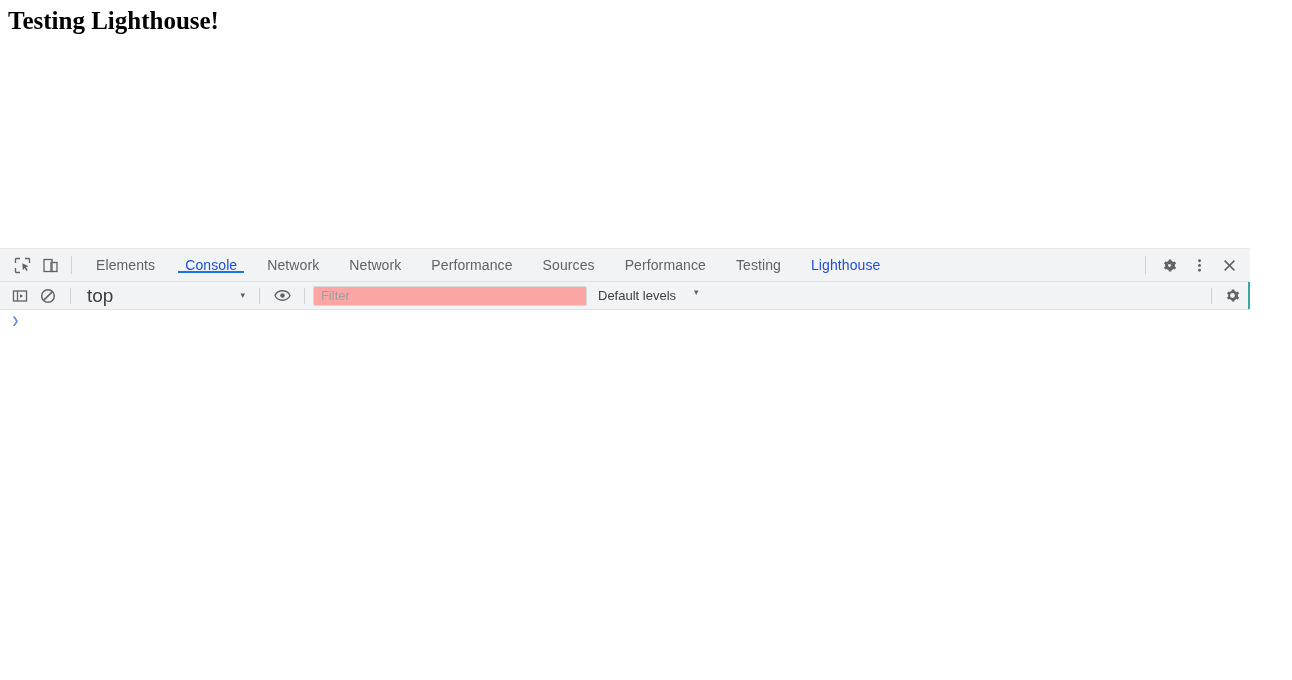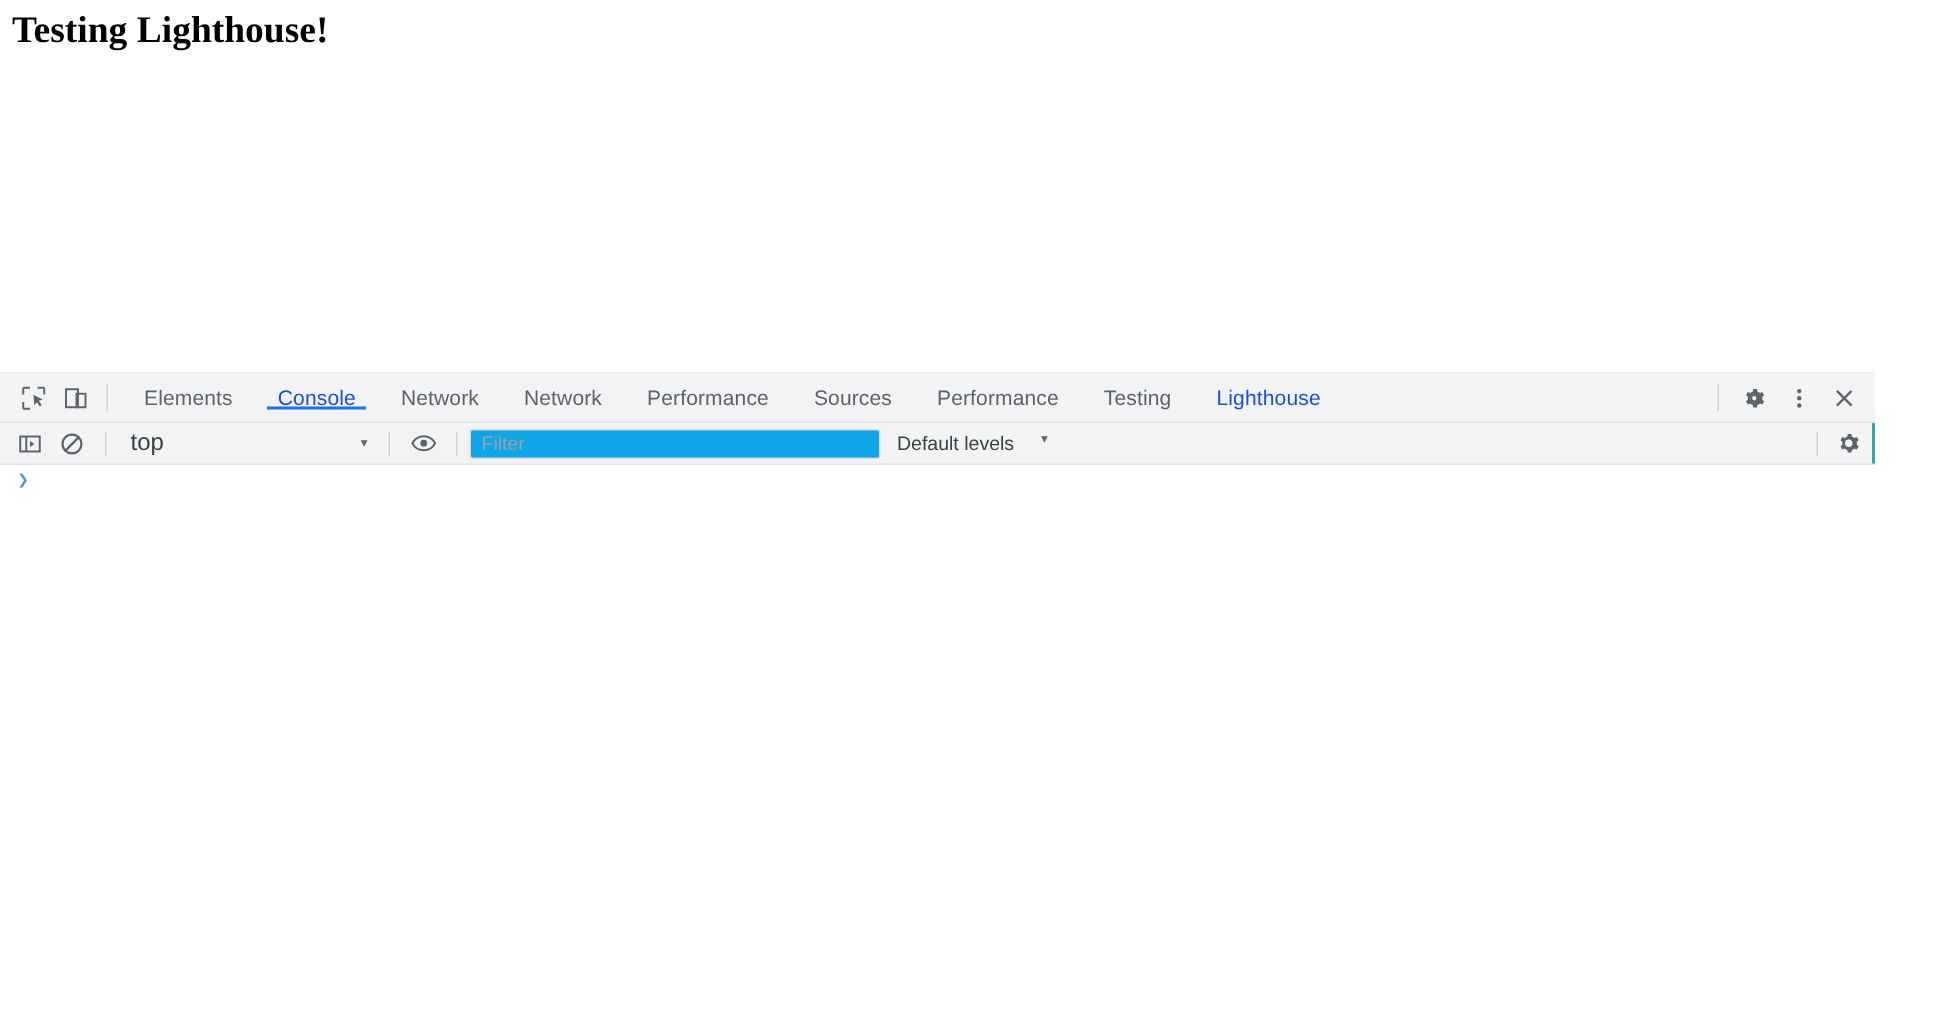--- a/index.html
+++ b/index.html
@@ -156,32 +156,32 @@
     align-items: center;
     justify-content: space-between;
     width: 172px;
     height: 20px;
     padding: 0 6px 0 8px;
     box-sizing: border-box;
     cursor: pointer;
     flex: 0 0 auto;
   }
   .context-select .label {
-    font-size: 16px;
+    font-size: 19px;
     color: #3c4043;
   }
   .caret {
     font-size: 9px;
     color: #5f6368;
     line-height: 1;
   }
   .filter-input {
     width: 274px;
     height: 20px;
-    background: #0ea5e9;
+    background: #fca5a5;
     border: 1px solid #d8dadc;
     border-radius: 2px;
     box-sizing: border-box;
     font-family: "Liberation Sans", sans-serif;
     font-size: 13px;
     color: #3c4043;
     padding: 0 7px;
     outline: none;
     flex: 0 0 auto;
   }

